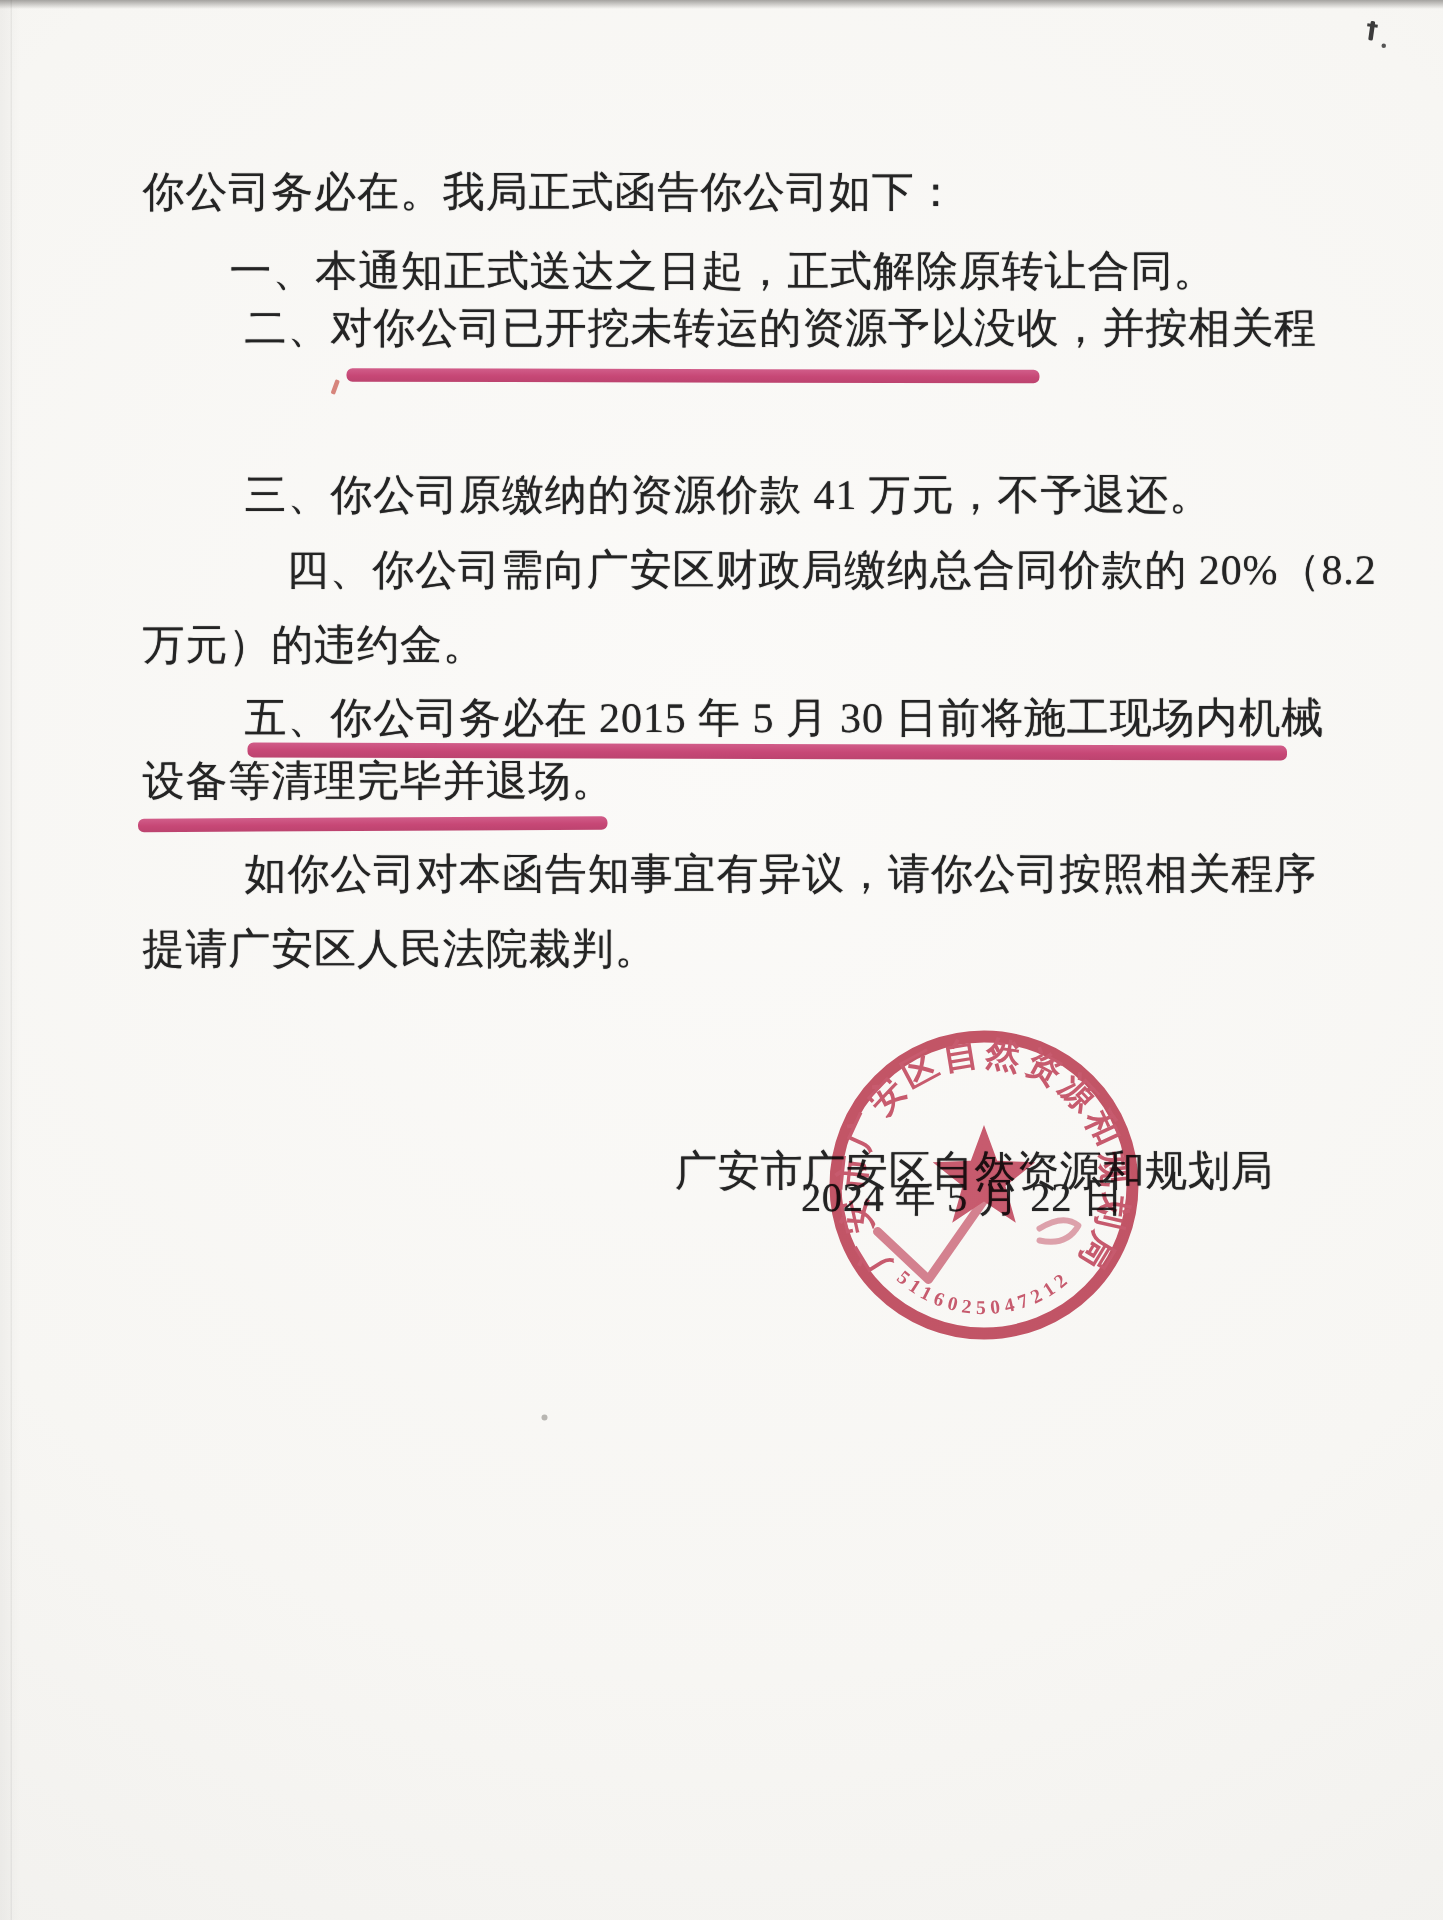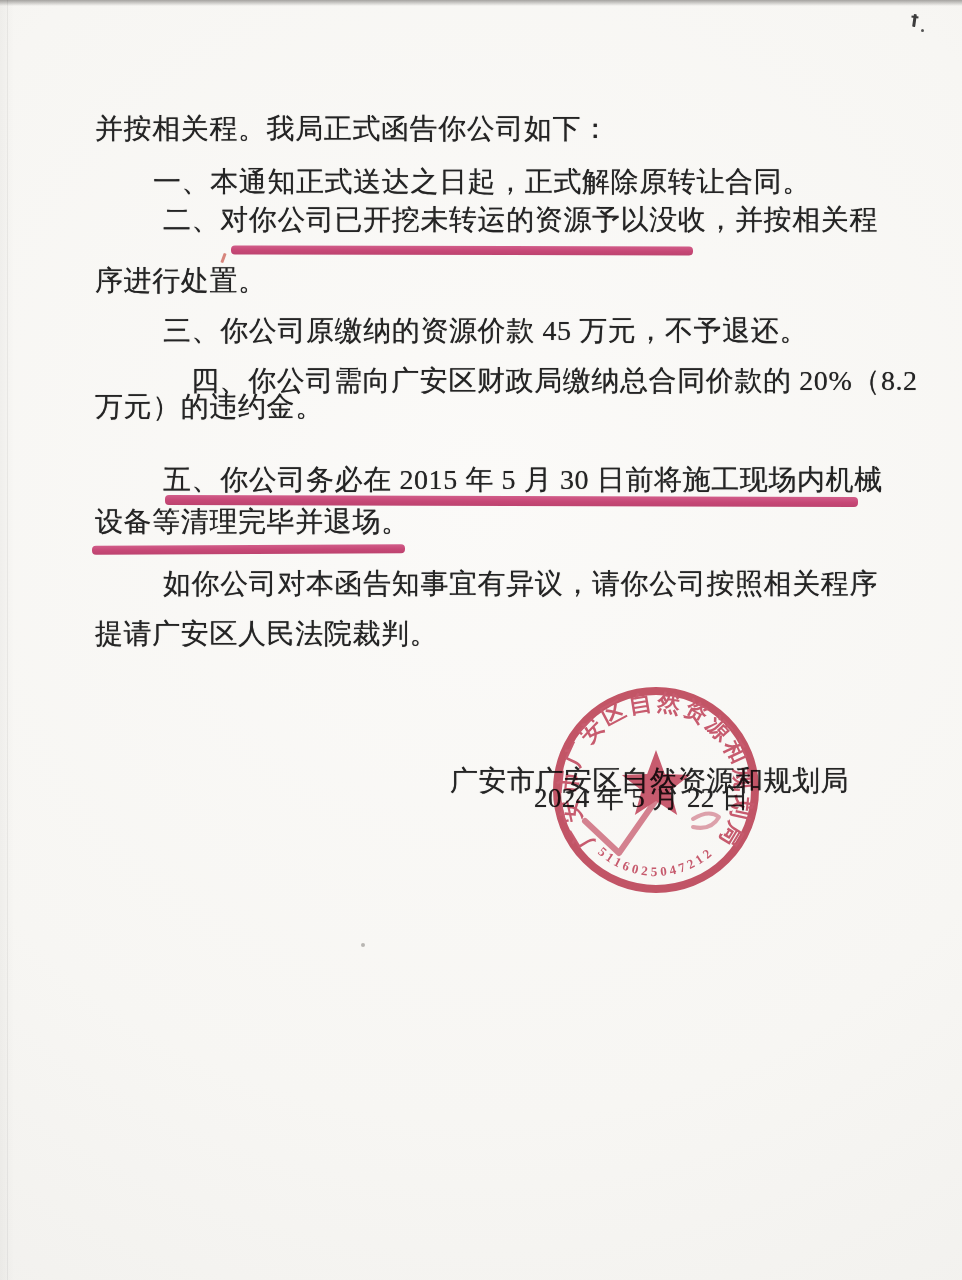--- a/index.html
+++ b/index.html
@@ -23,21 +23,21 @@
     font-size:28px;line-height:32px;letter-spacing:.6px;
     color:#242424;white-space:pre;
     text-shadow:0 0 .7px rgba(45,45,45,.75);
   }
   .l1 {left:95px; top:113px;}
   .l2 {left:153px;top:166px;}
   .l3 {left:163px;top:204px;}
   .l4 {left:95px; top:265px;}
   .l5 {left:163px;top:315px;}
   .l6 {left:163px;top:365px;margin-left:28px;}
-  .l7 {left:95px; top:391px;text-align:center;}
+  .l7 {left:95px; top:415px;text-align:center;}
   .l8 {left:163px;top:464px;}
   .l9 {left:95px; top:506px;}
   .l10{left:163px;top:568px;}
   .l11{left:95px; top:618px;}
 
   
   .underline{
     position:absolute;border-radius:4px;
     background:linear-gradient(180deg,#cf5584 0%,#c43e6f 55%,#b93a68 100%);
     opacity:.95;
@@ -81,25 +81,24 @@
   .speck-dot{left:921px;top:29px;width:3px;height:3px;background:#555;border-radius:50%;}
   .speck-faint{left:361px;top:943px;width:4px;height:4px;background:#a8a5a1;border-radius:50%;opacity:.8;}
   .red-tick{left:222px;top:253px;width:3px;height:10px;background:#c0392b;opacity:.6;transform:rotate(20deg);border-radius:1px;}
 </style>
 </head>
 <body>
 
 <div class="page">
   <div class="edge-line"></div>
 
-  <div class="line l1">并按相关程。我局正式函告你公司如下：</div>
+  <div class="line l1">你公司务必在。我局正式函告你公司如下：</div>
   <div class="line l2">一、本通知正式送达之日起，正式解除原转让合同。</div>
   <div class="line l3">二、对你公司已开挖未转运的资源予以没收，并按相关程</div>
-  <div class="line l4">序进行处置。</div>
-  <div class="line l5">三、你公司原缴纳的资源价款 45 万元，不予退还。</div>
+  <div class="line l5">三、你公司原缴纳的资源价款 41 万元，不予退还。</div>
   <div class="line l6">四、你公司需向广安区财政局缴纳总合同价款的 20%（8.2</div>
   <div class="line l7">万元）的违约金。</div>
   <div class="line l8">五、你公司务必在 2015 年 5 月 30 日前将施工现场内机械</div>
   <div class="line l9">设备等清理完毕并退场。</div>
   <div class="line l10">如你公司对本函告知事宜有异议，请你公司按照相关程序</div>
   <div class="line l11">提请广安区人民法院裁判。</div>
 
   <div class="underline u1"></div>
   <div class="underline u2"></div>
   <div class="underline u3"></div>

